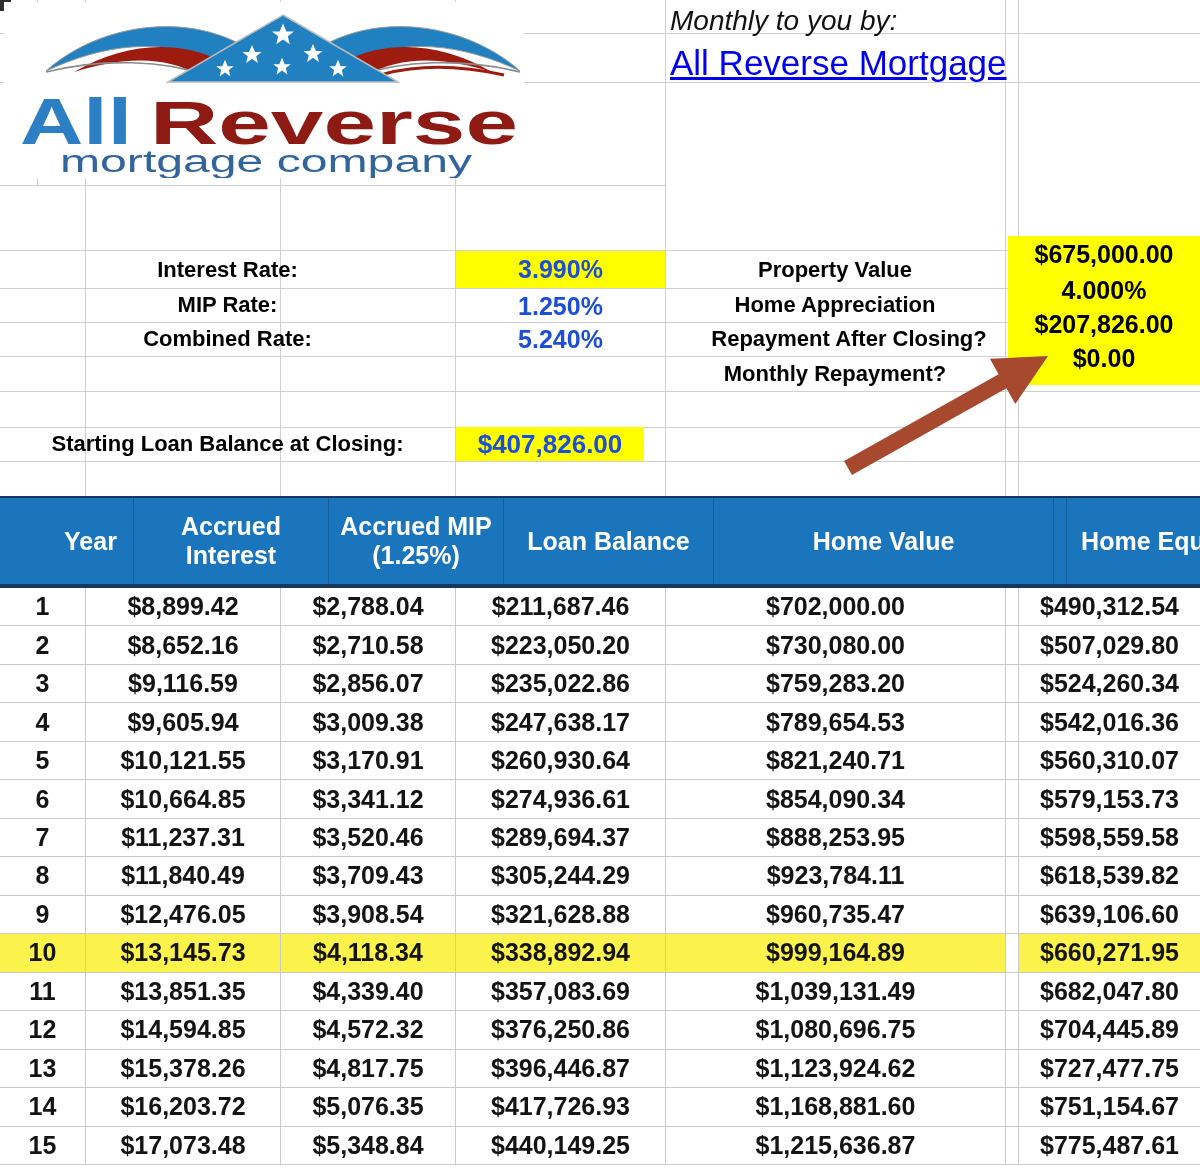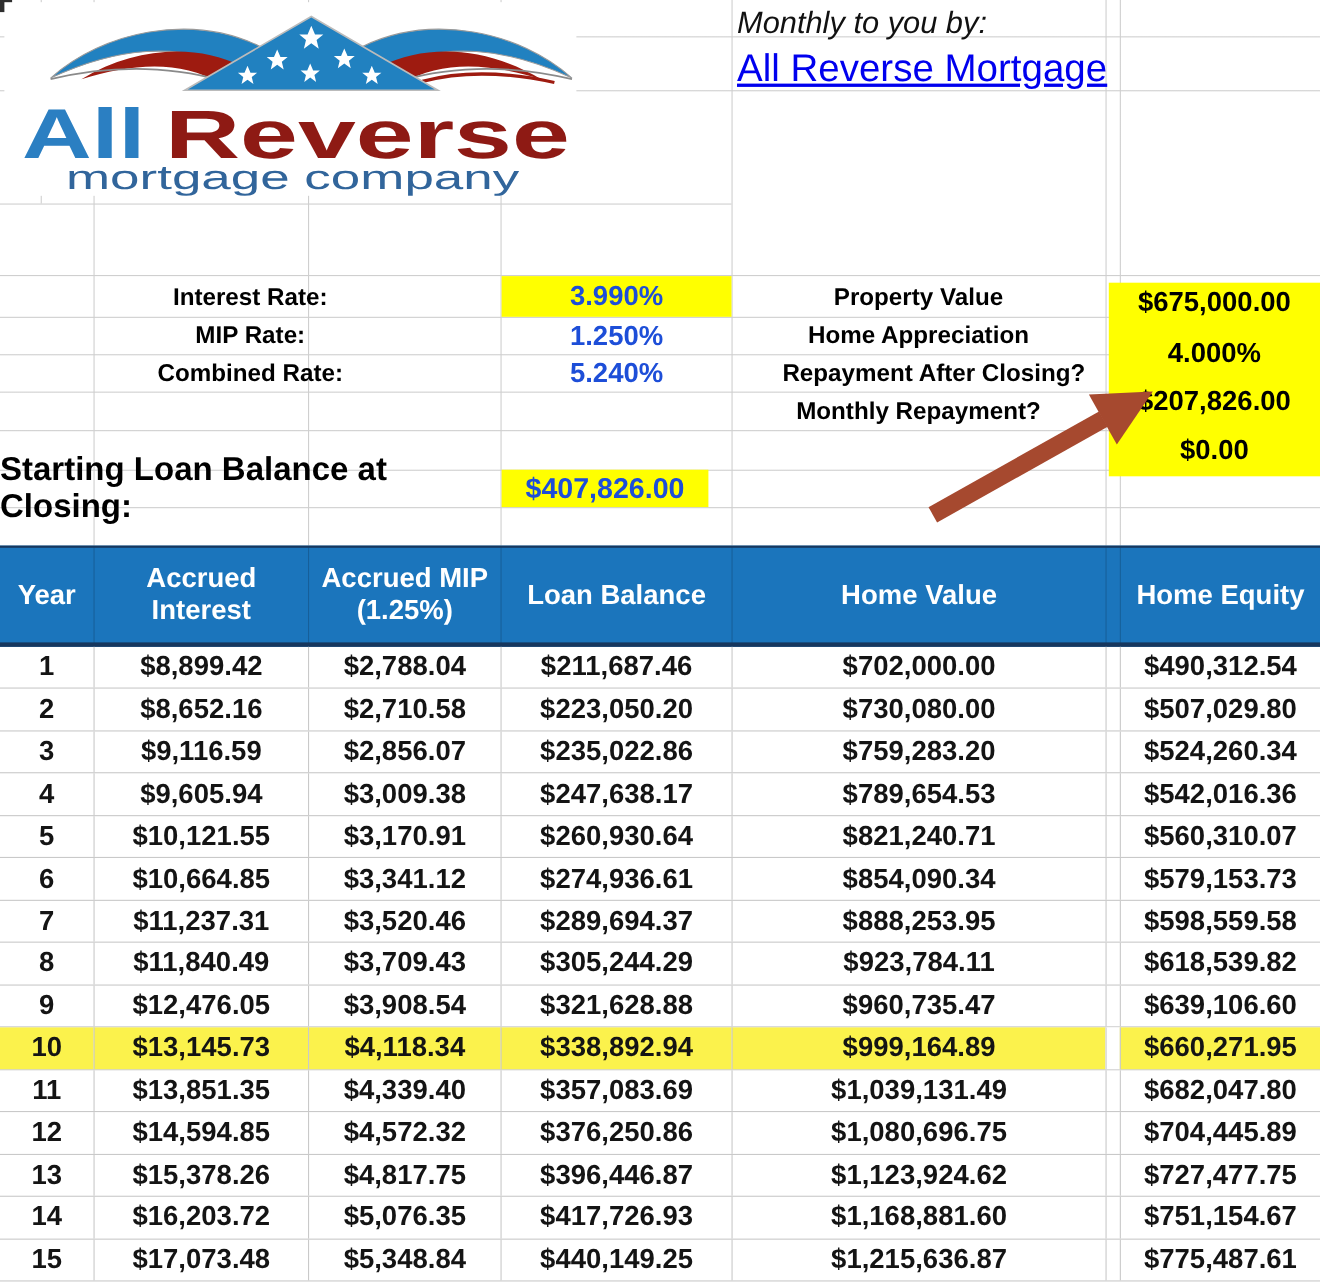--- a/index.html
+++ b/index.html
@@ -54,33 +54,33 @@
     font-style:italic;font-size:28px;color:#111;line-height:36px;}
   .ar-link{position:absolute;left:670px;top:42px;height:42px;font-size:35px;line-height:42px;
     color:var(--link-blue);text-decoration:underline;cursor:pointer;}
 
   .lbl{position:absolute;display:flex;align-items:center;justify-content:center;
     font-weight:700;font-size:22px;color:#000;}
   .val{position:absolute;display:flex;align-items:center;justify-content:center;
     font-weight:700;font-size:25px;color:#1d4ed8;}
   .yellow{background:var(--highlight-yellow);}
 
-  .right-val-block{position:absolute;left:1008px;top:257px;width:192px;height:176px;
-    background:var(--highlight-yellow);display:grid;grid-template-rows:37px 34px 34px 35px;gap:10px;}
+  .right-val-block{position:absolute;left:1008px;top:236px;width:192px;height:149px;
+    background:var(--highlight-yellow);display:grid;grid-template-rows:37px 34px 34px 35px;}
   .right-val-block .rv{display:flex;align-items:center;justify-content:center;
     font-weight:700;font-size:25px;color:#000;}
 
   .arrow-svg{position:absolute;left:818px;top:342px;width:260px;height:140px;}
 
   
   .amort{position:absolute;left:0;top:496px;width:1200px;}
   .thead{display:grid;grid-template-columns:85px 195px 175px 210px 340px 13px 182px;
     height:92px;background:var(--header-blue);
     border-top:2px solid var(--header-navy-border);
-    border-bottom:4px solid var(--header-navy-border);}
+    border-bottom:4px solid var(--header-navy-border);padding-left:48px;}
   .thead .hcell{display:flex;align-items:center;justify-content:center;text-align:center;
     color:#fff;font-weight:700;font-size:25px;line-height:1.15;white-space:pre-line;}
   .thead .hcell + .hcell{border-left:1px solid rgba(0,0,0,0.18);}
   .tbody{height:577px;display:grid;grid-template-rows:repeat(15,1fr);}
   .trow{display:grid;grid-template-columns:85px 195px 175px 210px 340px 13px 182px;
     border-bottom:1px solid #c9c9c9;}
   .tcell{display:flex;align-items:center;justify-content:center;
     font-weight:700;font-size:25px;color:#141414;overflow:hidden;}
   .tcell + .tcell{border-left:1px solid #c9c9c9;}
   .trow.hl .tcell{background:var(--row-highlight-yellow);}
@@ -141,21 +141,21 @@
   <div class="lbl" style="left:665px;top:322px;width:340px;height:34px;padding-left:28px;">Repayment After Closing?</div>
   <div class="lbl" style="left:665px;top:356px;width:340px;height:35px;">Monthly Repayment?</div>
 
   <div class="right-val-block">
     <div class="rv">$675,000.00</div>
     <div class="rv">4.000%</div>
     <div class="rv">$207,826.00</div>
     <div class="rv">$0.00</div>
   </div>
 
-  <div class="lbl" style="left:0;top:427px;width:455px;height:34px;font-size:30px;">Starting Loan Balance at Closing:</div>
+  <div class="lbl" style="left:0;top:427px;width:455px;height:34px;font-size:22px;">Starting Loan Balance at Closing:</div>
   <div class="val yellow" style="left:456px;top:427px;width:188px;height:34px;font-size:26px;">$407,826.00</div>
 
   <svg class="arrow-svg" viewBox="0 0 260 140">
     <line x1="30" y1="126" x2="185" y2="39" stroke="var(--arrow-red)" stroke-width="16"></line>
     <polygon points="230,14 197.3,62.1 171.9,16.7" fill="var(--arrow-red)"></polygon>
   </svg>
 
   <div class="amort">
     <div class="thead">
       <div class="hcell">Year</div>

